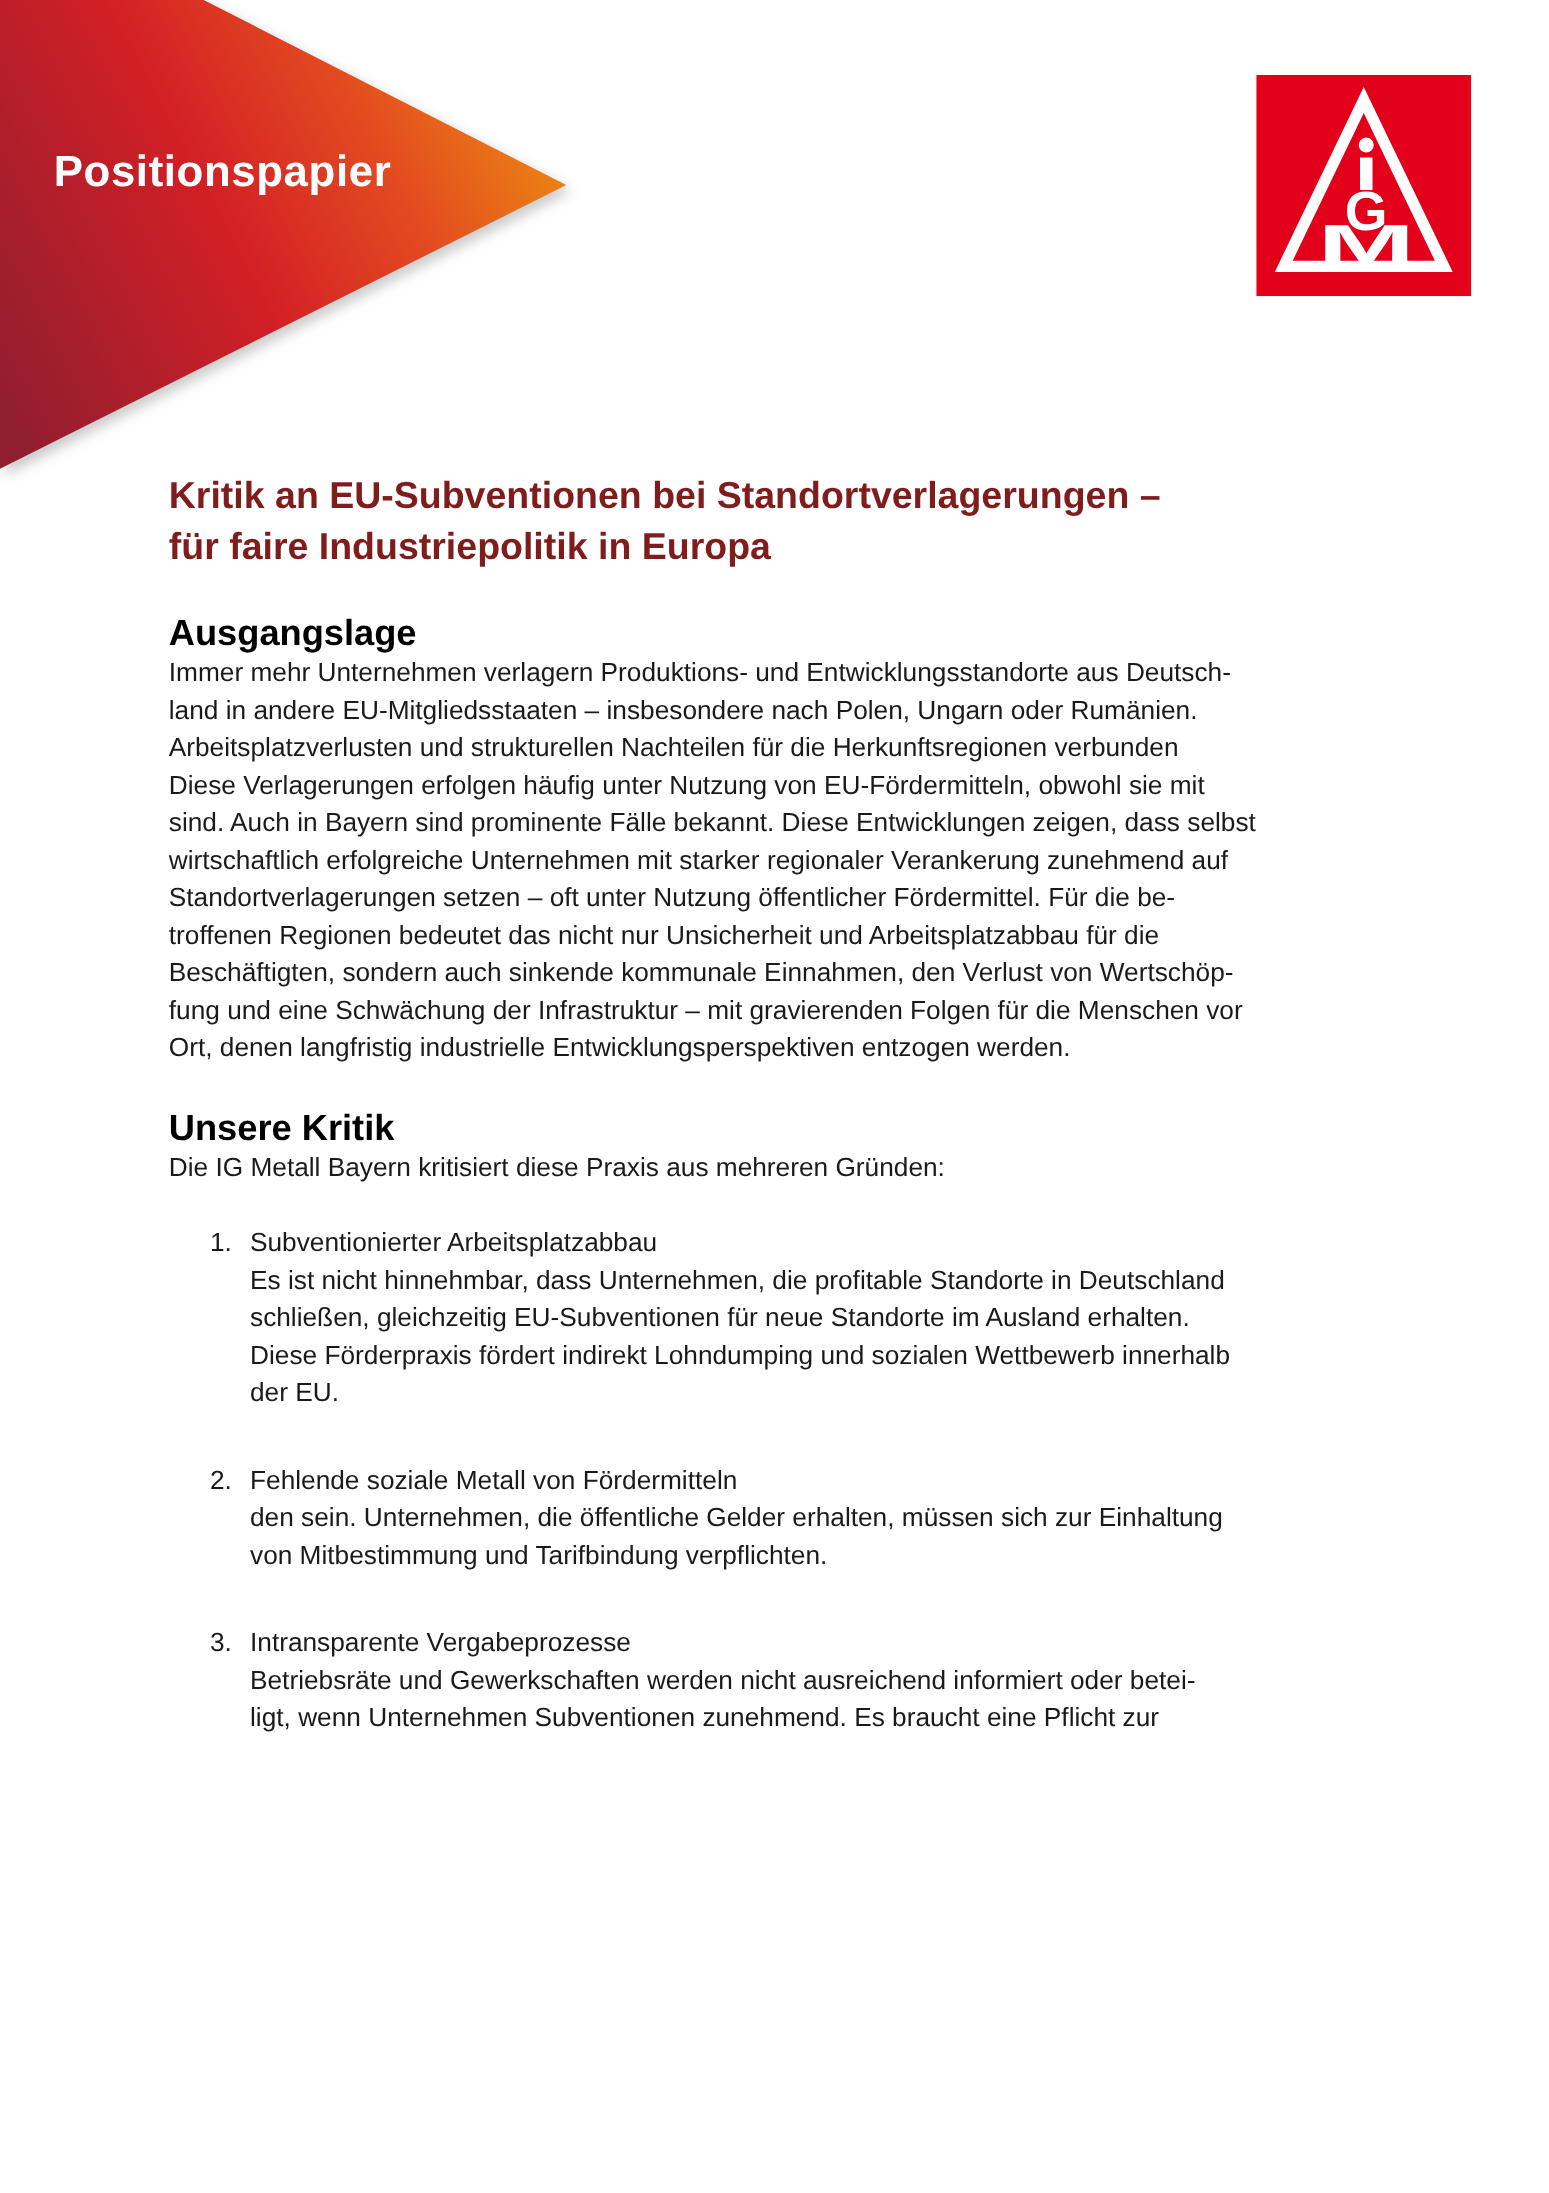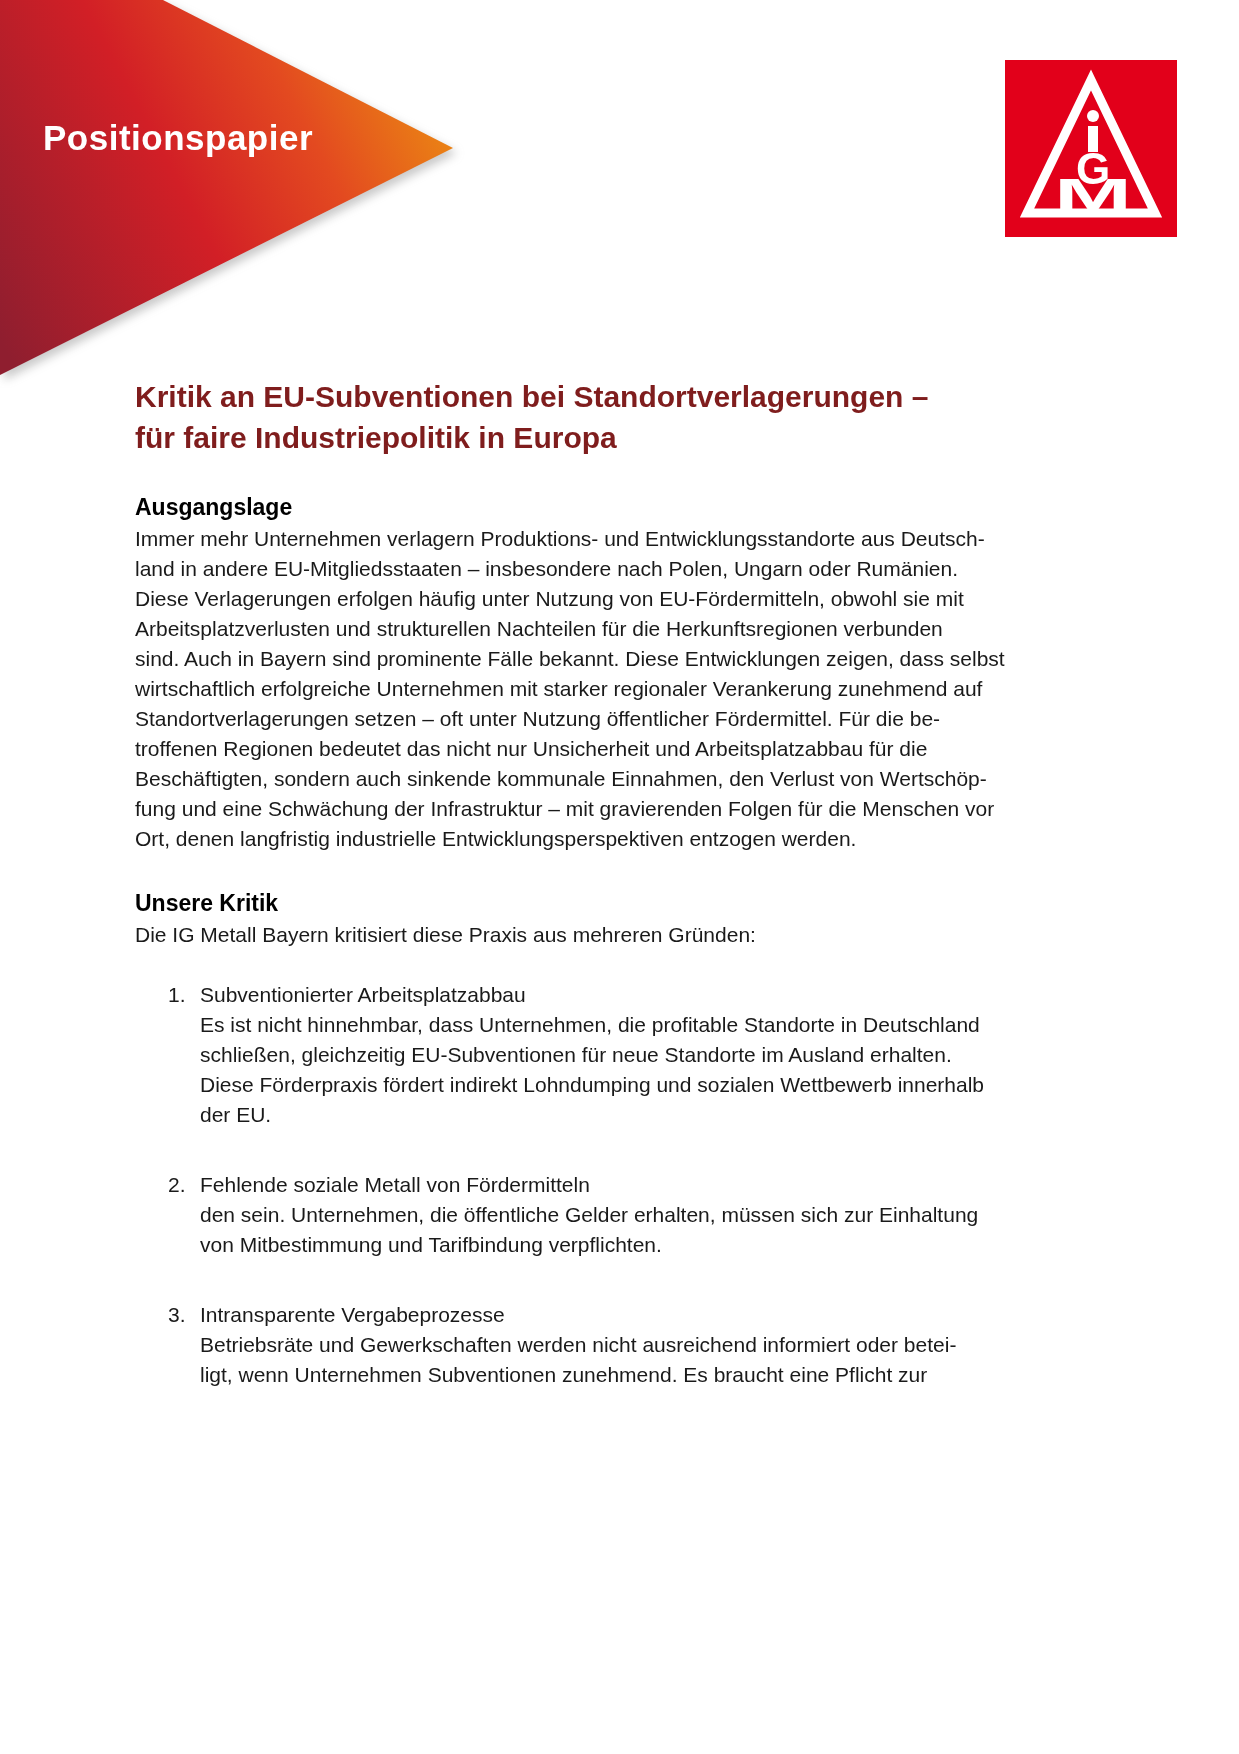--- a/index.html
+++ b/index.html
@@ -13,21 +13,21 @@
     position:absolute;left:43px;top:118px;font-size:35px;font-weight:bold;color:#ffffff;
     letter-spacing:0.5px;white-space:nowrap;
   }
   
   .logo-svg{position:absolute;left:1005px;top:60px;}
   .logo-letter{font-family:"Liberation Sans",sans-serif;font-weight:bold;fill:#ffffff;}
   
   .content{position:absolute;left:135px;top:0;width:955px;}
   .title{margin:0;padding-top:376px;font-size:30px;line-height:41px;font-weight:bold;color:#7f1d1d;}
   .tline{display:block;white-space:nowrap;}
-  .sec{margin:34px 0 0 0;font-size:23px;line-height:30px;font-weight:bold;color:#000000;}
+  .sec{margin:34px 0 0 0;font-size:29px;line-height:30px;font-weight:bold;color:#000000;}
   .para{margin-top:2px;font-size:21px;line-height:30px;}
   .line{white-space:nowrap;}
   .olist{margin-top:30px;padding-left:33px;}
   .oitem{display:flex;margin-top:40px;}
   .oitem.first{margin-top:0;}
   .num{flex:none;width:32px;font-size:21px;line-height:30px;}
   .itext{font-size:21px;line-height:30px;}
   .ihead{font-weight:normal;white-space:nowrap;}
   
   .footer{position:absolute;right:78px;top:1626px;text-align:right;font-size:16px;line-height:20px;color:#1a1a1a;text-decoration:underline;}
@@ -67,22 +67,22 @@
 
     <h1 class="title">
       <span class="tline">Kritik an EU-Subventionen bei Standortverlagerungen –</span>
       <span class="tline">für faire Industriepolitik in Europa</span>
     </h1>
 
     <h2 class="sec">Ausgangslage</h2>
     <div class="para">
       <div class="line">Immer mehr Unternehmen verlagern Produktions- und Entwicklungsstandorte aus Deutsch-</div>
       <div class="line">land in andere EU-Mitgliedsstaaten – insbesondere nach Polen, Ungarn oder Rumänien.</div>
+      <div class="line">Arbeitsplatzverlusten und strukturellen Nachteilen für die Herkunftsregionen verbunden</div>
       <div class="line">Diese Verlagerungen erfolgen häufig unter Nutzung von EU-Fördermitteln, obwohl sie mit</div>
-      <div class="line">Arbeitsplatzverlusten und strukturellen Nachteilen für die Herkunftsregionen verbunden</div>
       <div class="line">sind. Auch in Bayern sind prominente Fälle bekannt. Diese Entwicklungen zeigen, dass selbst</div>
       <div class="line">wirtschaftlich erfolgreiche Unternehmen mit starker regionaler Verankerung zunehmend auf</div>
       <div class="line">Standortverlagerungen setzen – oft unter Nutzung öffentlicher Fördermittel. Für die be-</div>
       <div class="line">troffenen Regionen bedeutet das nicht nur Unsicherheit und Arbeitsplatzabbau für die</div>
       <div class="line">Beschäftigten, sondern auch sinkende kommunale Einnahmen, den Verlust von Wertschöp-</div>
       <div class="line">fung und eine Schwächung der Infrastruktur – mit gravierenden Folgen für die Menschen vor</div>
       <div class="line">Ort, denen langfristig industrielle Entwicklungsperspektiven entzogen werden.</div>
     </div>
 
     <h2 class="sec">Unsere Kritik</h2>

